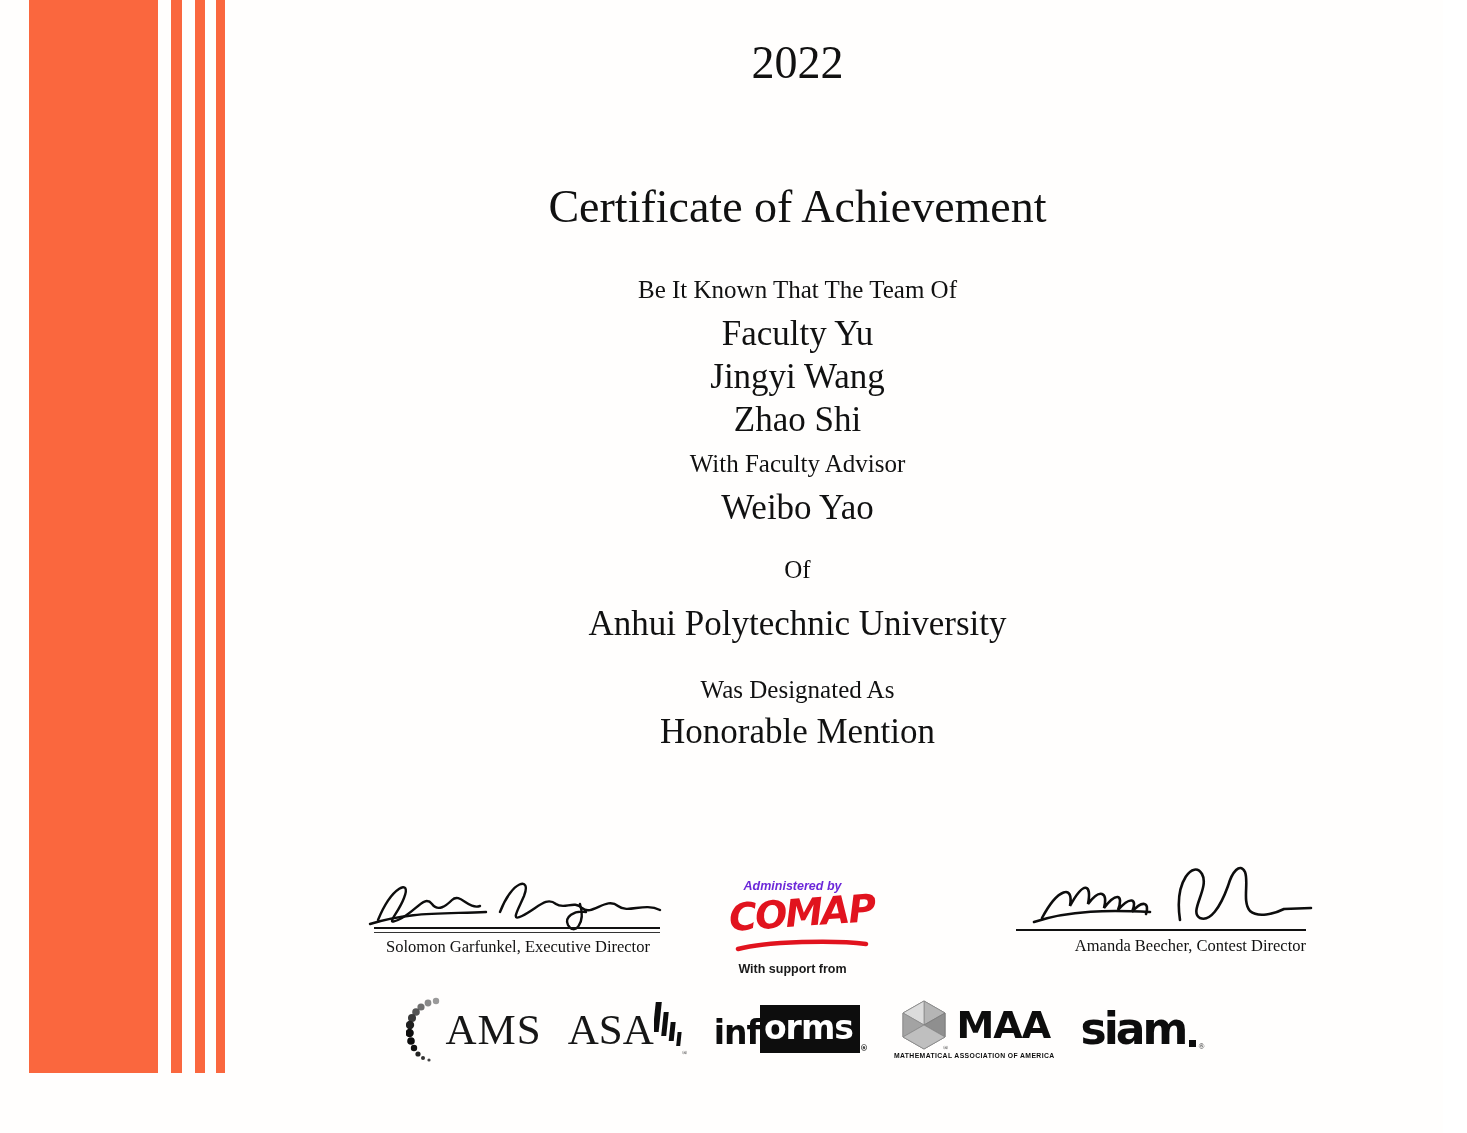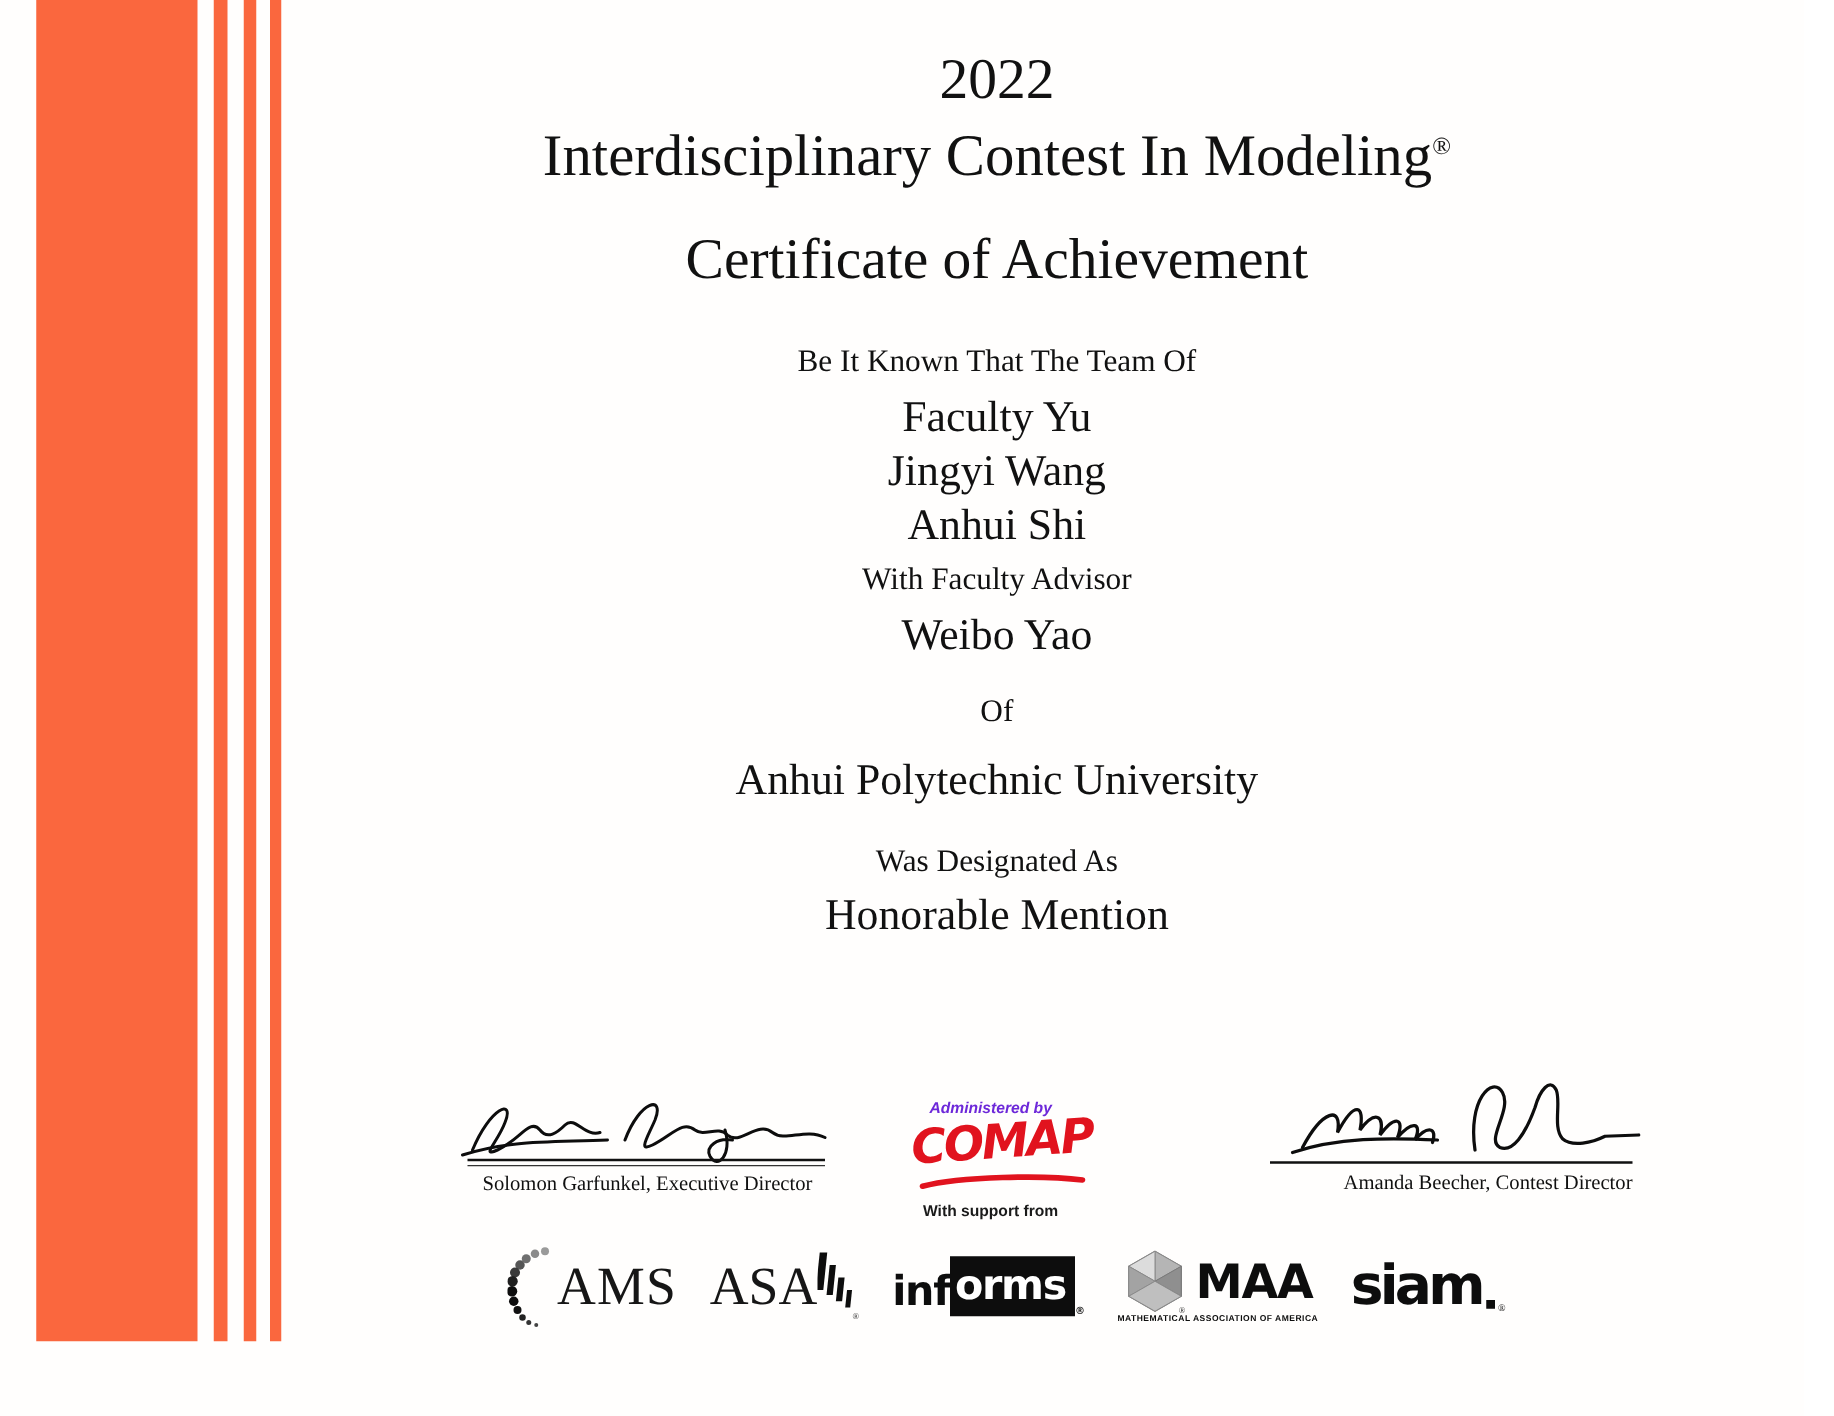--- a/index.html
+++ b/index.html
@@ -61,30 +61,27 @@
 
 <div id="page">
 
   <div class="bar" id="bar-main"></div>
   <div class="bar" id="stripe1"></div>
   <div class="bar" id="stripe2"></div>
   <div class="bar" id="stripe3"></div>
   <div id="bar-right"></div>
 
   <div class="abs ctr year">2022</div>
-  <div class="abs ctr title">
-    <span>Interdisciplinary Contest In Modeling</span><sup>®</sup>
-  </div>
   <div class="abs ctr subtitle">Certificate of Achievement</div>
 
   <div class="abs ctr small-line" style="top:276px;">Be It Known That The Team Of</div>
   <div class="abs ctr big-line names">
     <div>Faculty Yu</div>
     <div>Jingyi Wang</div>
-    <div>Anhui Shi</div>
+    <div>Zhao Shi</div>
   </div>
   <div class="abs ctr small-line" style="top:450px;">With Faculty Advisor</div>
   <div class="abs ctr big-line" style="top:488px;">Weibo Yao</div>
 
   <div class="abs ctr small-line" style="top:556px;">Of</div>
   <div class="abs ctr big-line" style="top:604px;">Anhui Polytechnic University</div>
 
   <div class="abs ctr small-line" style="top:676px;">Was Designated As</div>
   <div class="abs ctr big-line" style="top:712px;">Honorable Mention</div>
 

